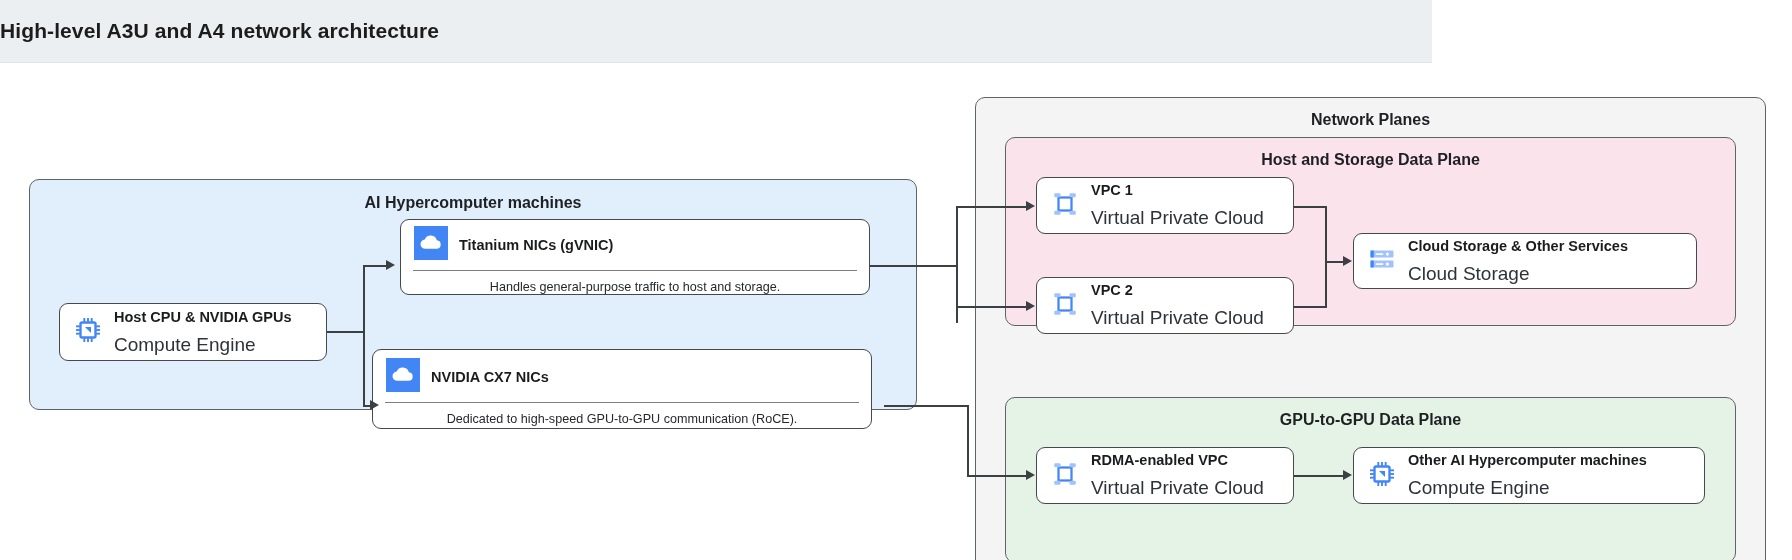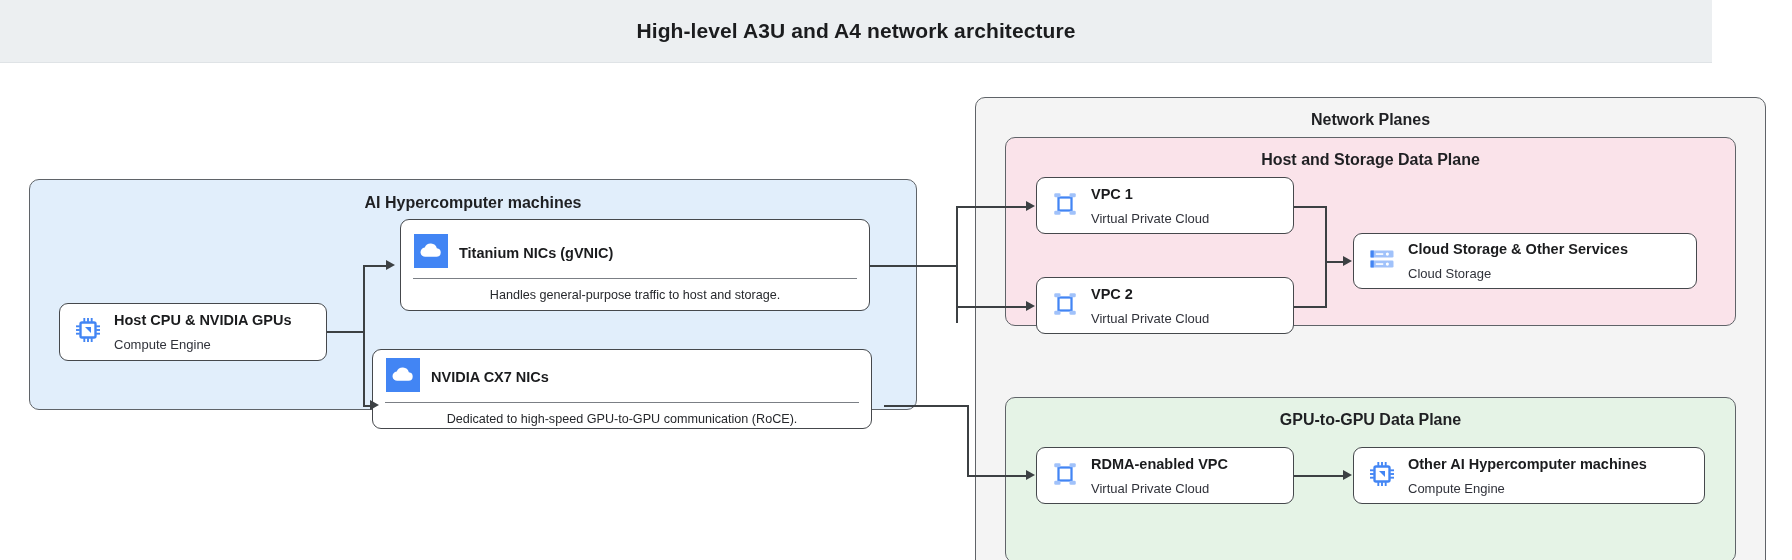--- a/index.html
+++ b/index.html
@@ -7,24 +7,24 @@
     width: 1792px; height: 560px;
     font-family: "Liberation Sans", sans-serif;
     background: #ffffff;
     overflow: hidden;
   }
   #page { position: relative; width: 1792px; height: 560px; background:#fff; }
 
   
   .header {
     position: absolute; left: 0; top: 0;
-    width: 1712px; height: 63px;
+    width: 1432px; height: 63px;
     background: #eceff1;
     border-bottom: 1px solid #dfe3e6;
-    display: flex; align-items: center; justify-content: center;
+    display: flex; align-items: center; 
   }
   .header-title {
     font-size: 21px; font-weight: bold; color: #1b1c1e;
     letter-spacing: .1px;
   }
 
   
   .canvas { position: absolute; left: 0; top: 64px; width: 1792px; height: 496px; }
 
   
@@ -49,21 +49,21 @@
     background: #ffffff;
     border: 1.6px solid #45484c;
     border-radius: 9px;
     display: flex;
     flex-direction: column;
     justify-content: center;
   }
   .card-row { display: flex; align-items: center; gap: 11px; padding: 0 13px; }
   .card-text { display: flex; flex-direction: column; justify-content: center; gap: 9px; }
   .card-title { font-size: 14.5px; font-weight: bold; color: #1b1c1e; white-space: nowrap; }
-  .card-sub   { font-size: 13px; color: #30323a; white-space: nowrap; }
+  .card-sub   { font-size: 19px; color: #30323a; white-space: nowrap; }
 
   
   .card-wide { padding: 0; }
   .card-wide .card-row { height: 50px; }
   .divider { height: 1.4px; background: #7b7f85; margin: 0 12px; }
   .caption {
     font-size: 12.6px; color: #26282c;
     text-align: center; padding: 9px 14px 0 14px;
     white-space: nowrap;
   }
@@ -120,21 +120,21 @@
             </g>
           </svg>
         </span>
         <span class="card-text">
           <span class="card-title">Host CPU &amp; NVIDIA GPUs</span>
           <span class="card-sub">Compute Engine</span>
         </span>
       </div>
     </div>
 
-    <div class="card card-wide" style="left:400px; top:155px; width:470px; height:92px;">
+    <div class="card card-wide" style="left:400px; top:155px; width:470px; height:76px;">
       <div class="card-row">
         <span class="icon">
           <svg width="34" height="34" viewBox="0 0 32 32">
             <rect width="32" height="32" fill="#4285f4"></rect>
             <path d="M11 21.5h10.2a4.1 4.1 0 0 0 .3-8.17 6 6 0 0 0-11.4-.6A4.4 4.4 0 0 0 11 21.5z" fill="#ffffff"></path>
           </svg>
         </span>
         <span class="card-text">
           <span class="card-title">Titanium NICs (gVNIC)</span>
         </span>

